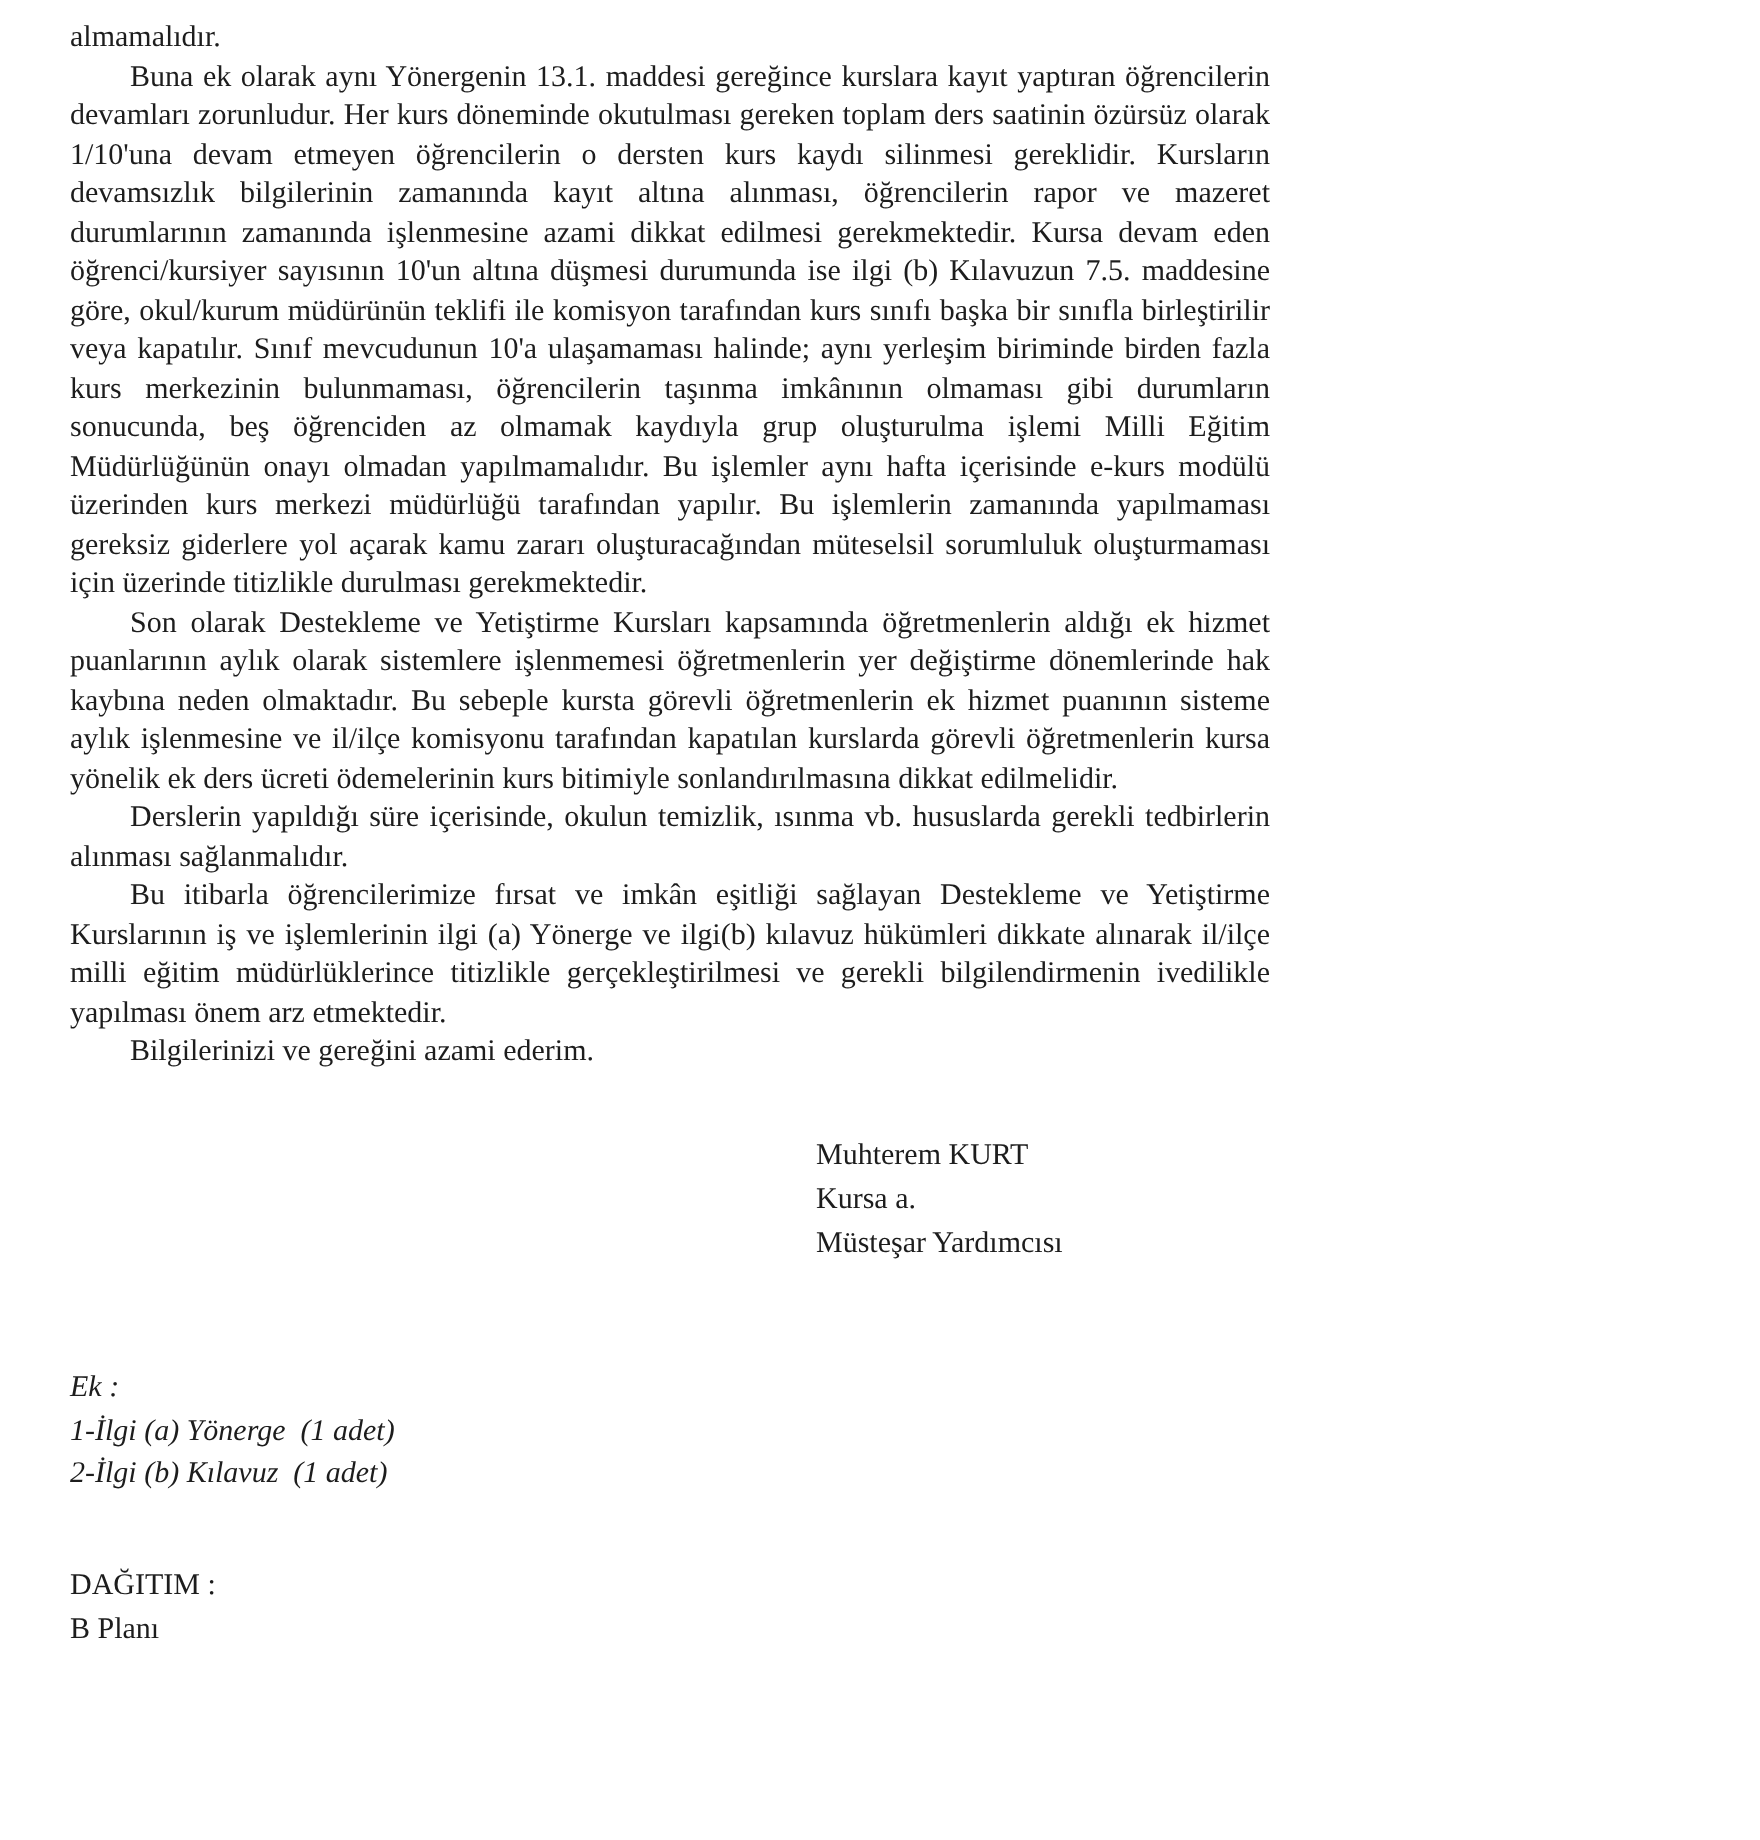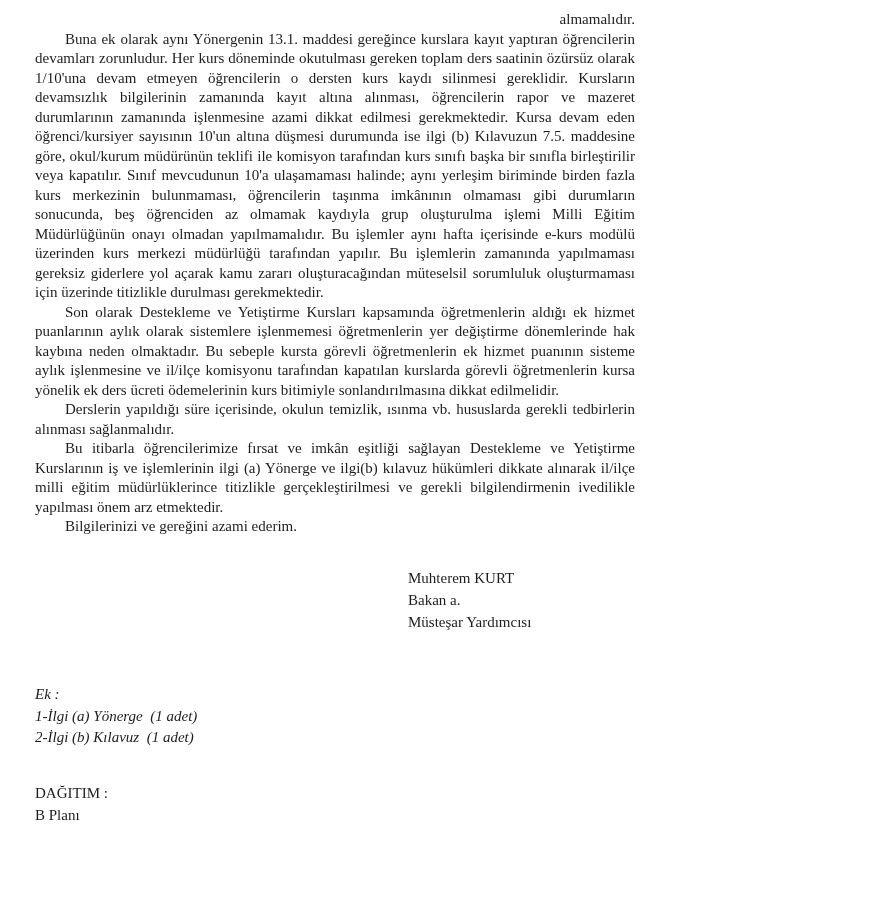--- a/index.html
+++ b/index.html
@@ -30,21 +30,21 @@
     text-align: justify;
   }
   .body-text p {
     margin: 0;
     padding: 0;
   }
   .body-text p.indent {
     text-indent: 30px;
   }
   .continuation {
-    text-align: right;
+    text-align: left;
   }
   .closing-line {
     text-indent: 30px;
     text-align: left;
   }
   .signature-block {
     position: absolute;
     left: 408px;
     top: 567px;
     width: 240px;
@@ -83,21 +83,21 @@
     <p class="continuation">almamalıdır.</p>
     <p class="indent">Buna ek olarak aynı Yönergenin 13.1. maddesi gereğince kurslara kayıt yaptıran öğrencilerin devamları zorunludur. Her kurs döneminde okutulması gereken toplam ders saatinin özürsüz olarak 1/10'una devam etmeyen öğrencilerin o dersten kurs kaydı silinmesi gereklidir. Kursların devamsızlık bilgilerinin zamanında kayıt altına alınması, öğrencilerin rapor ve mazeret durumlarının zamanında işlenmesine azami dikkat edilmesi gerekmektedir. Kursa devam eden öğrenci/kursiyer sayısının 10'un altına düşmesi durumunda ise ilgi (b) Kılavuzun 7.5. maddesine göre, okul/kurum müdürünün teklifi ile komisyon tarafından kurs sınıfı başka bir sınıfla birleştirilir veya kapatılır. Sınıf mevcudunun 10'a ulaşamaması halinde; aynı yerleşim biriminde birden fazla kurs merkezinin bulunmaması, öğrencilerin taşınma imkânının olmaması gibi durumların sonucunda, beş öğrenciden az olmamak kaydıyla grup oluşturulma işlemi Milli Eğitim Müdürlüğünün onayı olmadan yapılmamalıdır. Bu işlemler aynı hafta içerisinde e-kurs modülü üzerinden kurs merkezi müdürlüğü tarafından yapılır. Bu işlemlerin zamanında yapılmaması gereksiz giderlere yol açarak kamu zararı oluşturacağından müteselsil sorumluluk oluşturmaması için üzerinde titizlikle durulması gerekmektedir.</p>
     <p class="indent">Son olarak Destekleme ve Yetiştirme Kursları kapsamında öğretmenlerin aldığı ek hizmet puanlarının aylık olarak sistemlere işlenmemesi öğretmenlerin yer değiştirme dönemlerinde hak kaybına neden olmaktadır. Bu sebeple kursta görevli öğretmenlerin ek hizmet puanının sisteme aylık işlenmesine ve il/ilçe komisyonu tarafından kapatılan kurslarda görevli öğretmenlerin kursa yönelik ek ders ücreti ödemelerinin kurs bitimiyle sonlandırılmasına dikkat edilmelidir.</p>
     <p class="indent">Derslerin yapıldığı süre içerisinde, okulun temizlik, ısınma vb. hususlarda gerekli tedbirlerin alınması sağlanmalıdır.</p>
     <p class="indent">Bu itibarla öğrencilerimize fırsat ve imkân eşitliği sağlayan Destekleme ve Yetiştirme Kurslarının iş ve işlemlerinin ilgi (a) Yönerge ve ilgi(b) kılavuz hükümleri dikkate alınarak il/ilçe milli eğitim müdürlüklerince titizlikle gerçekleştirilmesi ve gerekli bilgilendirmenin ivedilikle yapılması önem arz etmektedir.</p>
     <p class="closing-line">Bilgilerinizi ve gereğini azami ederim.</p>
   </div>
 
   <div class="signature-block">
     <div>Muhterem KURT</div>
-    <div>Bakan a.</div>
+    <div>Kursa a.</div>
     <div>Müsteşar Yardımcısı</div>
   </div>
 
   <div class="attachments-block">
     <div class="pre-space">Ek :</div>
     <div class="pre-space">1-İlgi (a) Yönerge  (1 adet)</div>
     <div class="pre-space">2-İlgi (b) Kılavuz  (1 adet)</div>
   </div>
 
   <div class="distribution-block">

